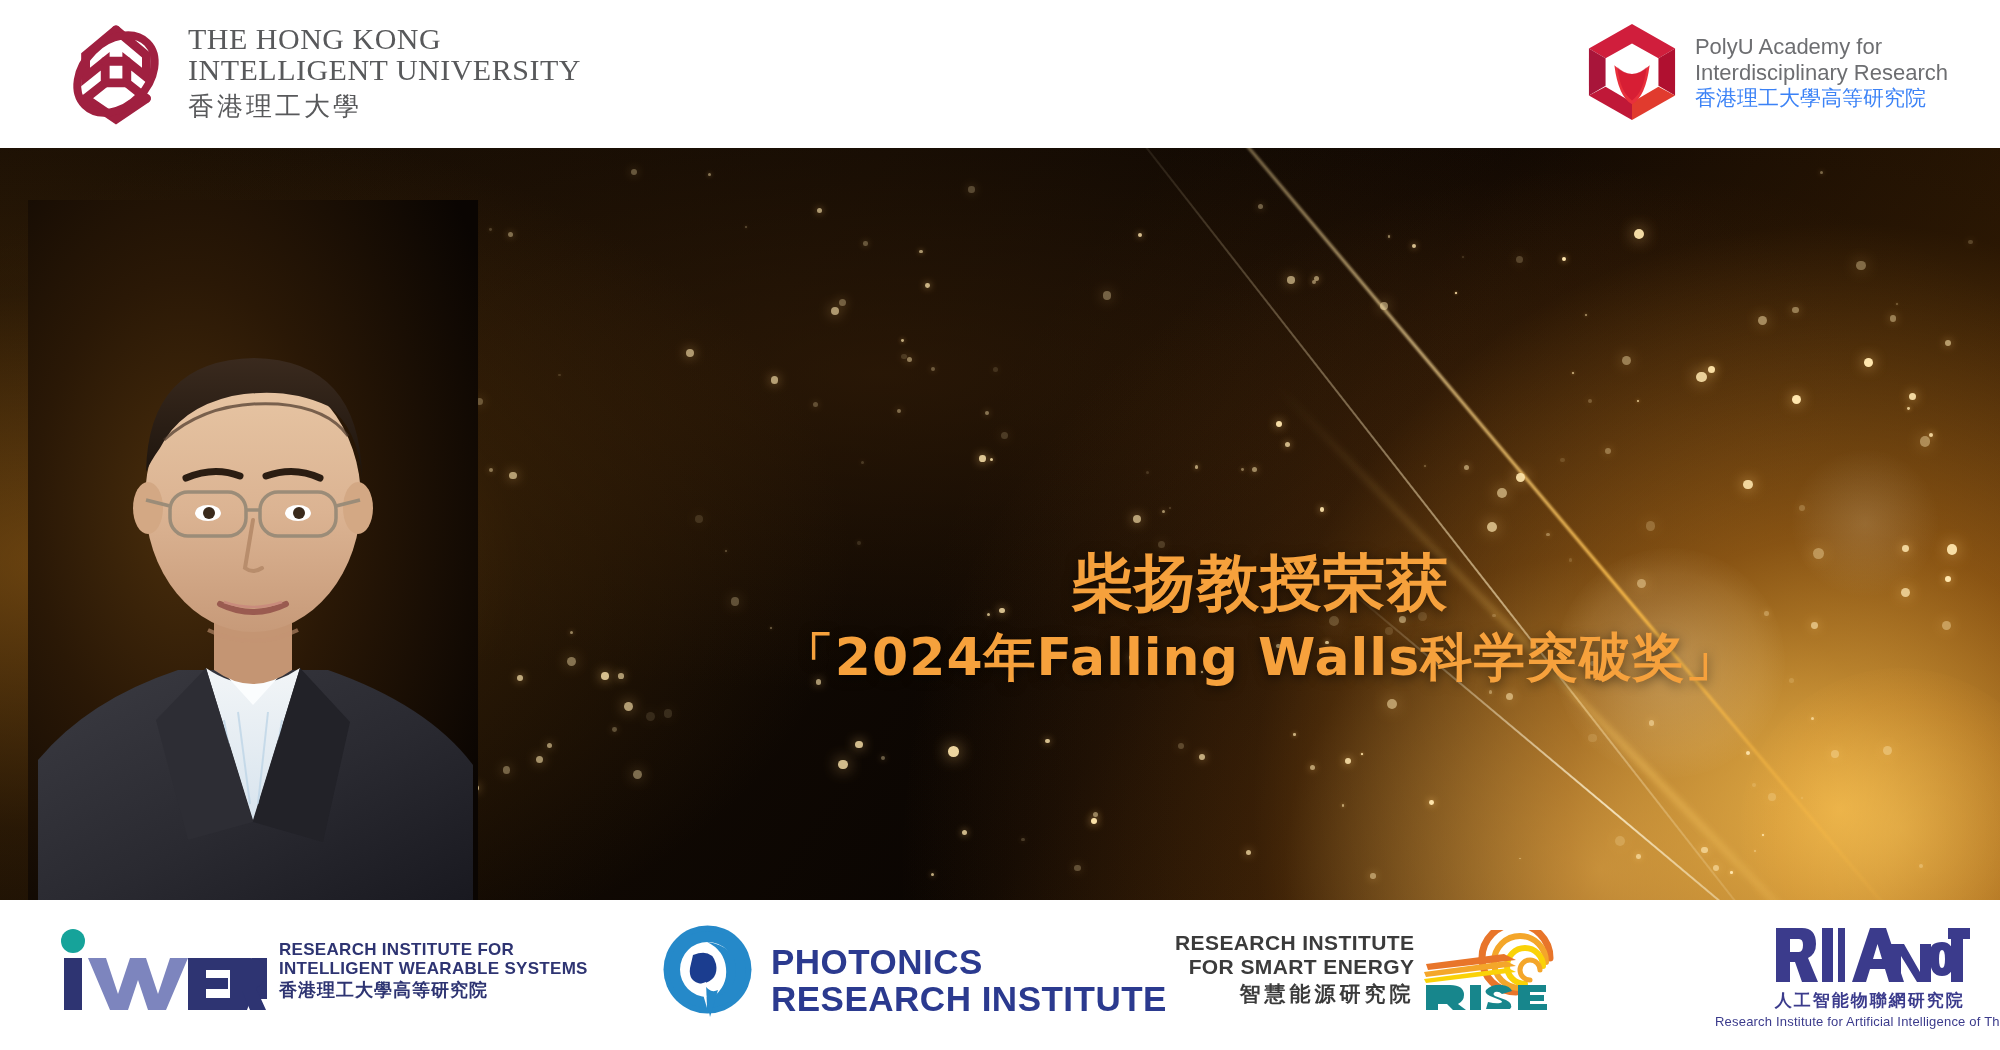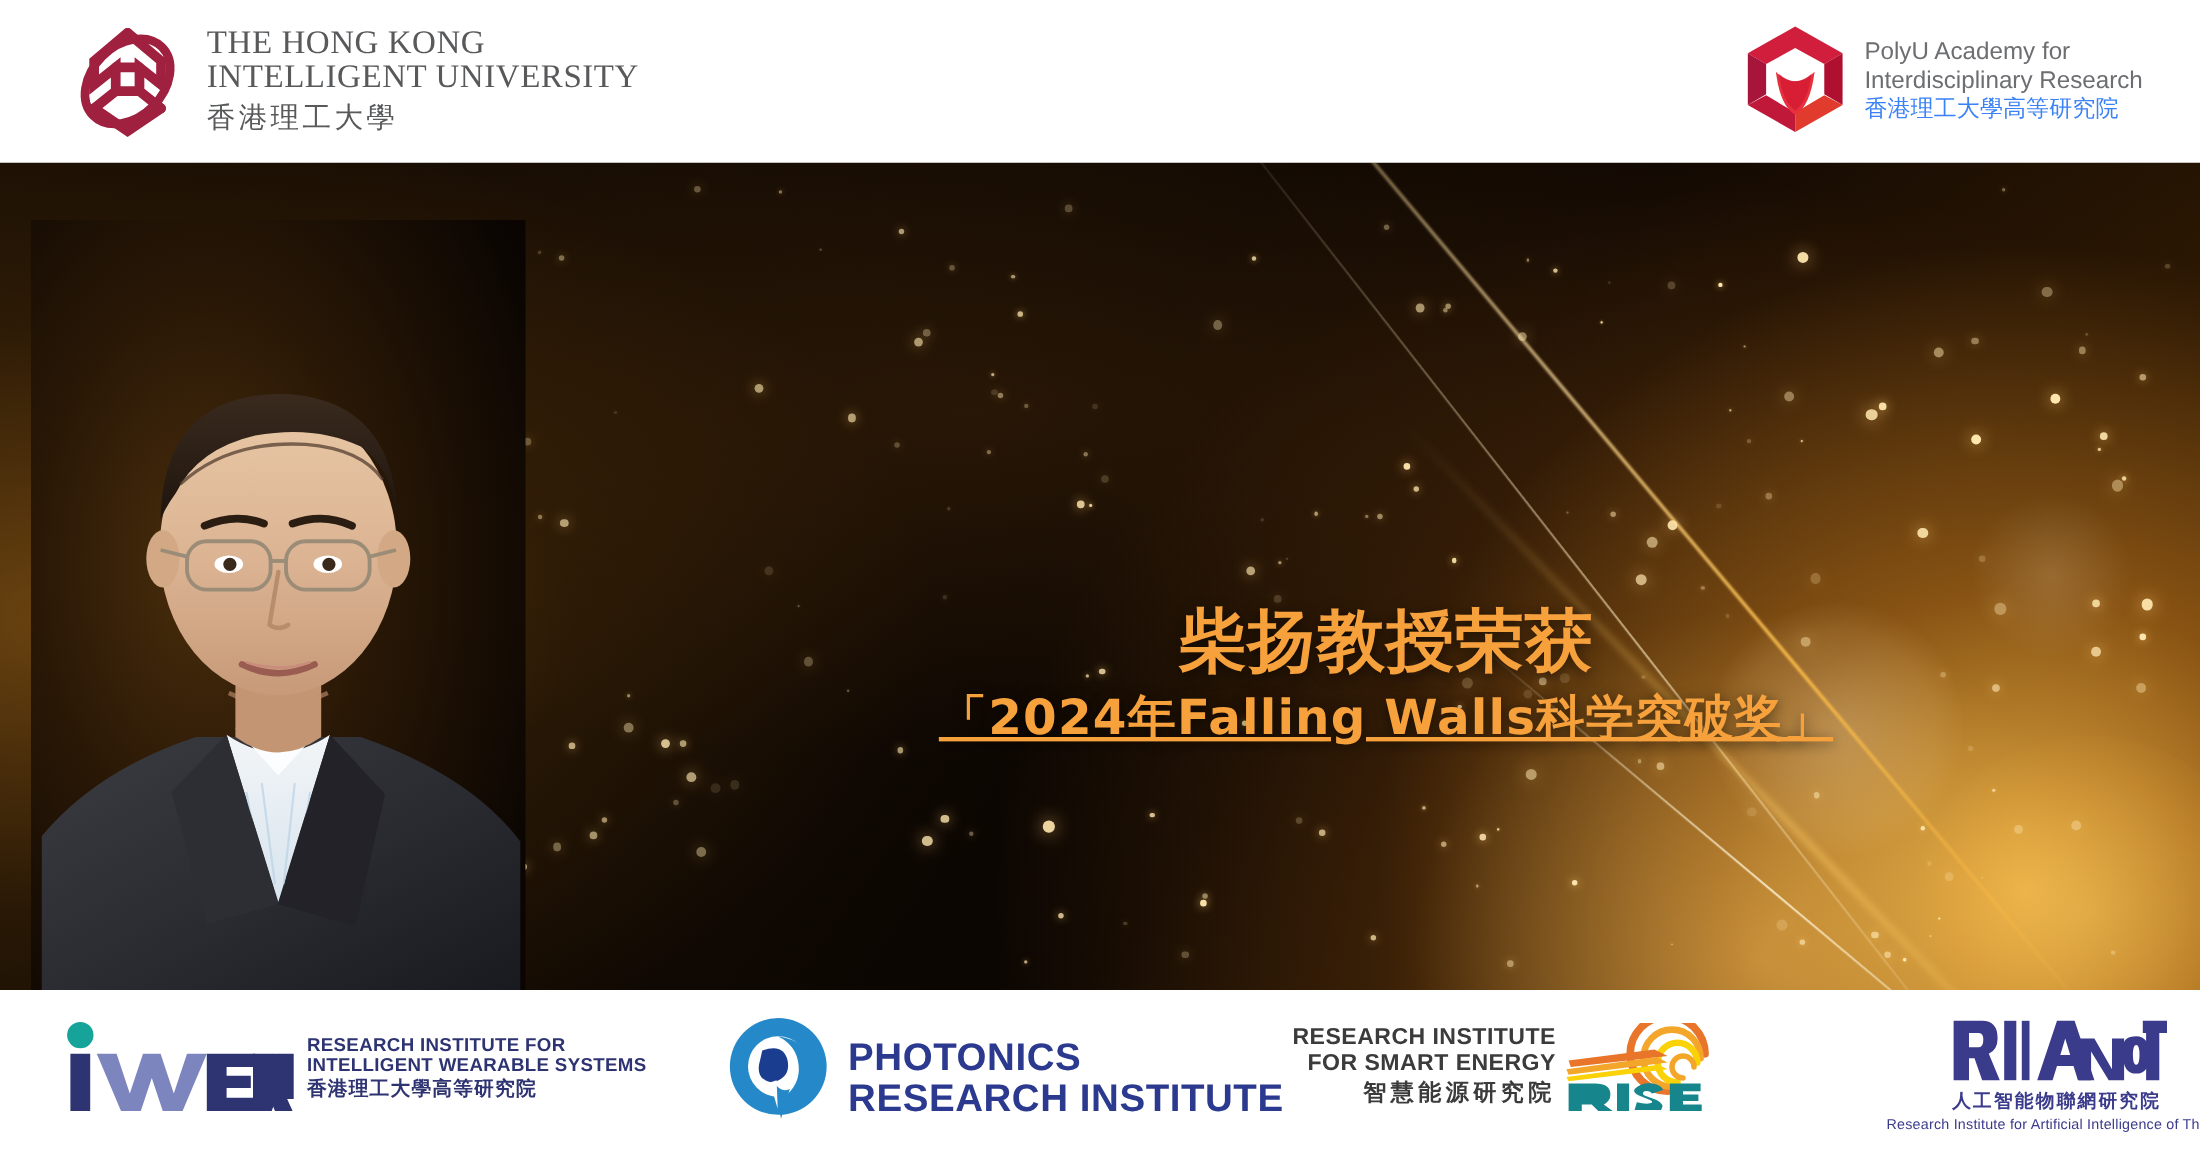--- a/index.html
+++ b/index.html
@@ -61,21 +61,21 @@
   .sparkles { position:absolute; inset:0; pointer-events:none; }
   .sp { position:absolute; border-radius:50%; background:#ffe6ad; }
 
   .portrait { position:absolute; left:28px; bottom:0; width:450px; height:700px; overflow:hidden; }
   .portrait svg { display:block; }
 
   .hero-title { position:absolute; left:560px; top:395px; width:1400px; text-align:center; }
   .tline { font-family:"DejaVu Sans", sans-serif; font-weight:bold; color:#f6a13c;
            letter-spacing:1px; line-height:1.30; text-shadow:0 2px 12px rgba(0,0,0,.55); }
   .tline1 { font-size:62px; }
-  .tline2 { font-size:44px;text-decoration:underline; }
+  .tline2 { font-size:52px; }
 
   
   .bottombar { position:absolute; left:0; top:900px; width:2000px; height:150px; background:#fff; }
 
   
   .iwear { position:absolute; left:52px; top:26px; display:flex; align-items:center; gap:12px; }
   .iwear-mark { width:215px; height:88px; flex:0 0 auto; }
   .iwear-txt { display:flex; flex-direction:column; line-height:1.15; }
   .iwear-en { font-size:17px; font-weight:bold; color:#2e3472; letter-spacing:.3px; white-space:nowrap; }
   .iwear-zh { font-family:"DejaVu Sans", sans-serif; font-size:18px; font-weight:bold;

